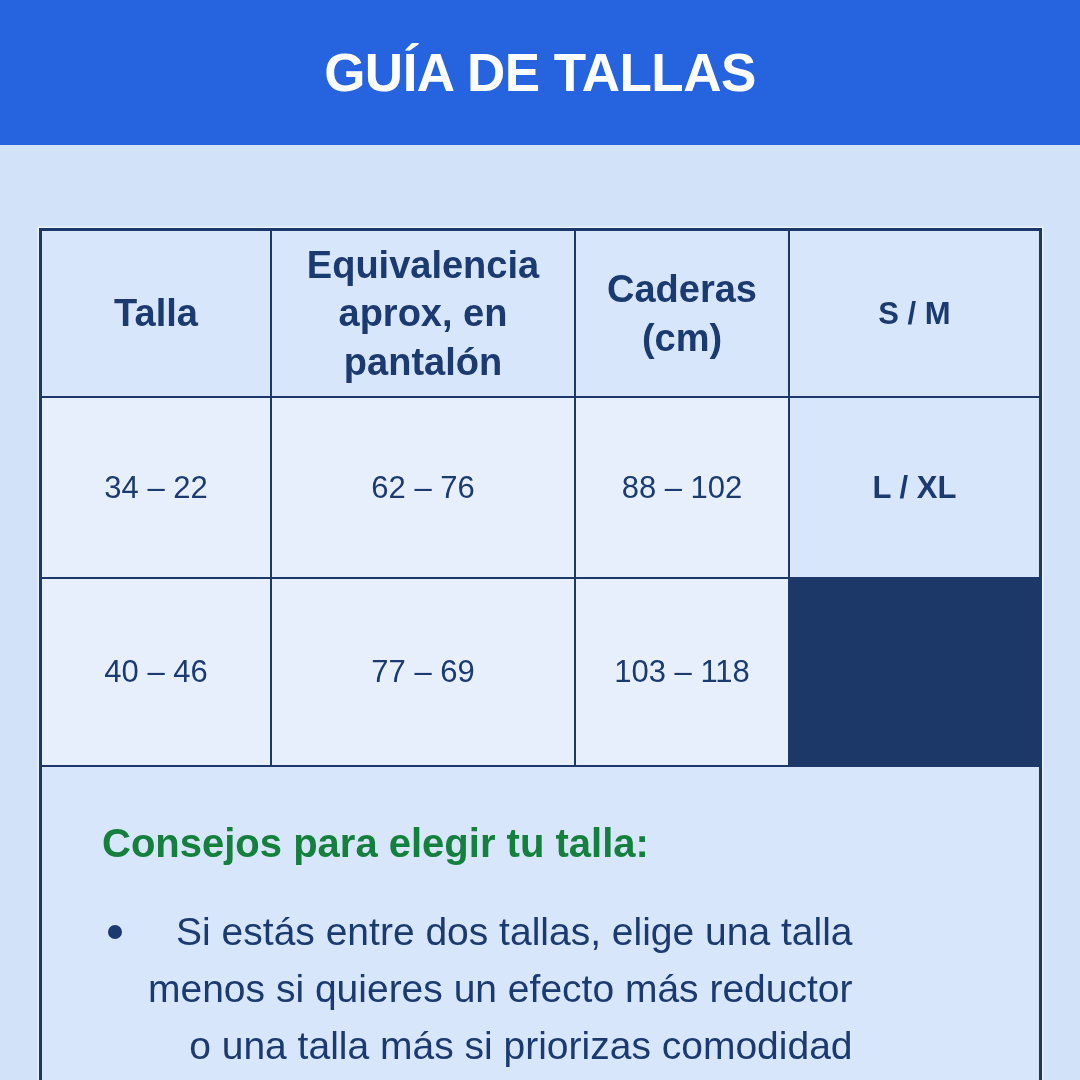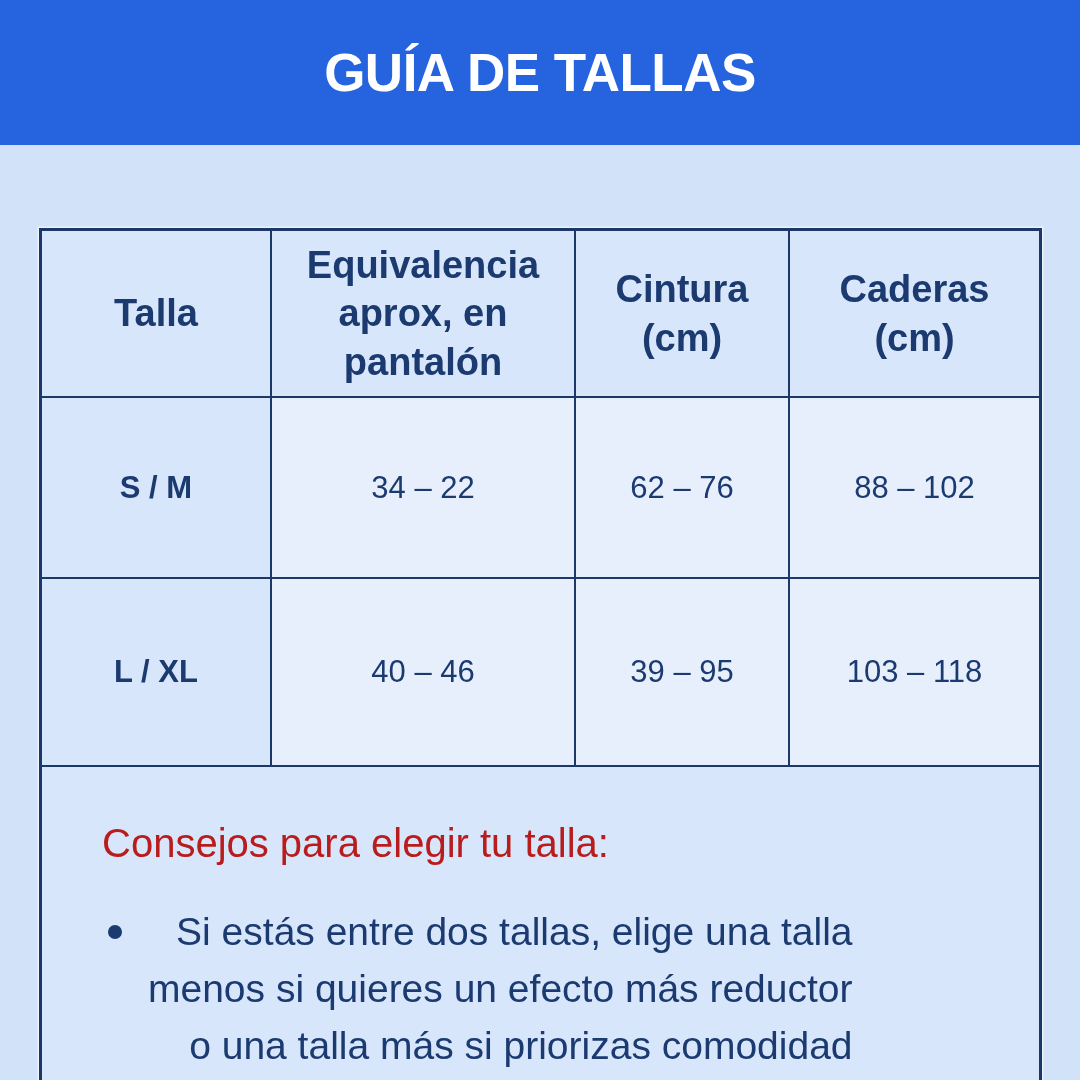--- a/index.html
+++ b/index.html
@@ -39,21 +39,21 @@
     padding:0 12px;
   }
   .td{background:#E7EFFD;font-size:31px;font-weight:400;}
   .td.size{background:#D8E6FB;font-weight:700;}
   
   .tips{
     border-top:2px solid #1B3869;background:#D8E6FB;
     padding:52px 50px 0 60px;box-sizing:border-box;height:401px;
   }
   .tips-heading{
-    font-size:40px;line-height:48px;font-weight:400;color:#b91c1c;
+    font-size:40px;line-height:48px;font-weight:700;color:#15803d;
   }
   .bullet-row{display:flex;margin-top:36px;}
   .dot{
     width:14px;height:14px;border-radius:50%;background:#1B3A70;
     margin:22px 26px 0 6px;flex:none;
   }
   .bullet-text{font-size:39px;line-height:57px;color:#1B3A70;}
   .bullet-text span{display:block;white-space:nowrap;text-align:right;}
 </style>
 </head>
@@ -63,31 +63,30 @@
 
   <div class="banner">
     <h1>GUÍA DE TALLAS</h1>
   </div>
 
   <div class="sheet">
 
     <div class="grid">
       <div class="cell th">Talla</div>
       <div class="cell th">Equivalencia aprox, en pantalón</div>
-      <div class="cell th">Cintura (cm)</div>
       <div class="cell th">Caderas (cm)</div>
 
       <div class="cell td size">S / M</div>
       <div class="cell td">34 – 22</div>
       <div class="cell td">62 – 76</div>
       <div class="cell td">88 – 102</div>
 
       <div class="cell td size">L / XL</div>
       <div class="cell td">40 – 46</div>
-      <div class="cell td">39 – 95</div>
+      <div class="cell td">77 – 69</div>
       <div class="cell td">103 – 118</div>
     </div>
 
     <div class="tips">
       <div class="tips-heading">Consejos para elegir tu talla:</div>
       <div class="bullet-row">
         <span class="dot"></span>
         <div class="bullet-text">
           <span>Si estás entre dos tallas, elige una talla</span>
           <span>menos si quieres un efecto más reductor</span>

